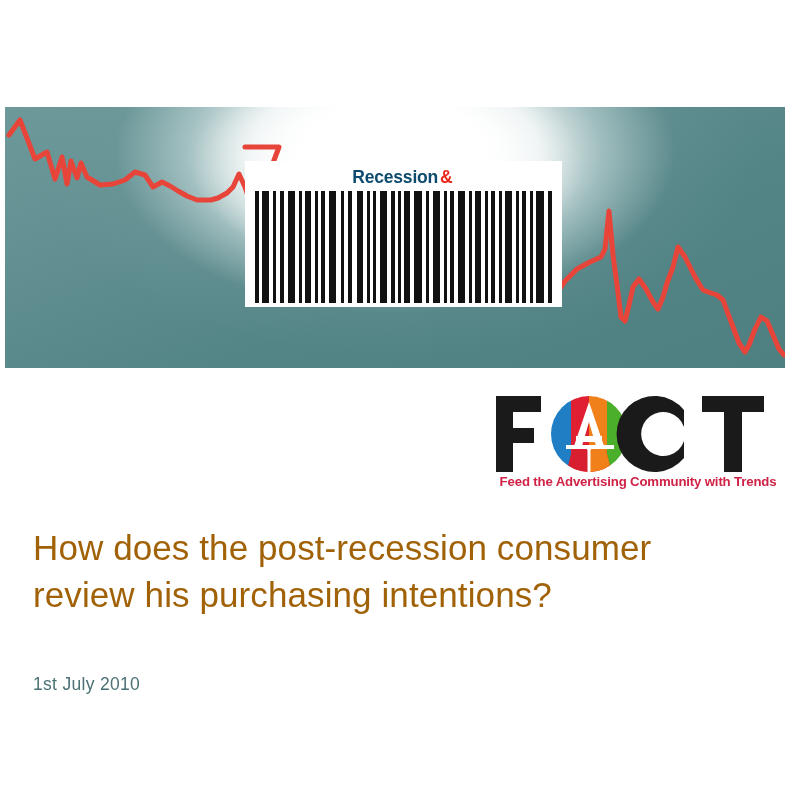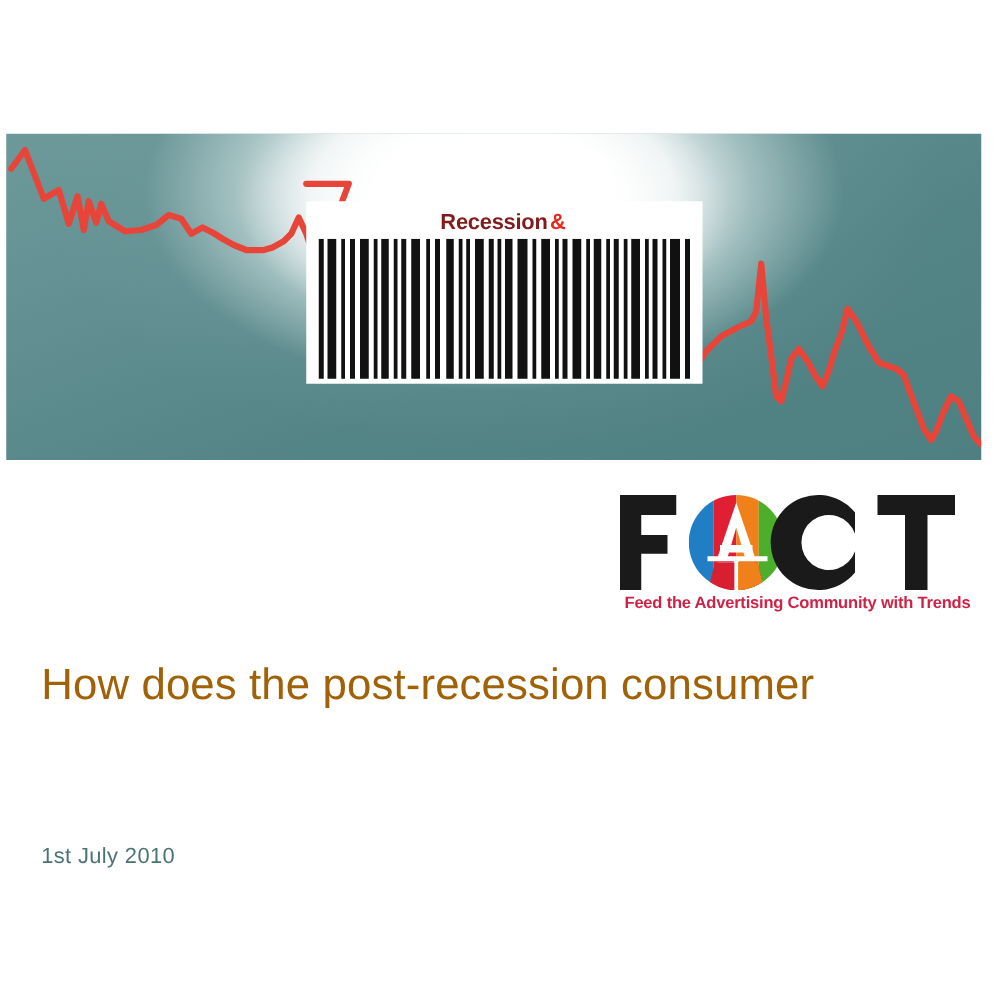--- a/index.html
+++ b/index.html
@@ -58,21 +58,21 @@
     display: flex;
     align-items: center;
     justify-content: center;
     white-space: nowrap;
   }
   #barcode-title .bt {
     font-family: "Liberation Sans", sans-serif;
     font-weight: bold;
     font-size: 17.5px;
     letter-spacing: -0.2px;
-    color: #7f1d1d;
+    color: #0c4a6e;
   }
   #barcode-title .amp {
     color: #e8281b;
     font-weight: bold;
     font-size: 17.5px;
     padding: 0 2px;
   }
   #bars-svg {
     position: absolute;
     left: 0;
@@ -243,15 +243,16 @@
     <g fill="#1a1a1a">
       <rect x="214" y="6" width="62" height="16"></rect>
       <rect x="236" y="6" width="18" height="76"></rect>
     </g>
   </svg>
   <div id="fact-tagline">Feed the Advertising Community with Trends</div>
 </div>
 
 <div id="slide-title">
   <div>How does the post-recession consumer</div>
+  <div>review his purchasing intentions?</div>
 </div>
 
 <div id="slide-date">1st July 2010</div>
 
 </body></html>

